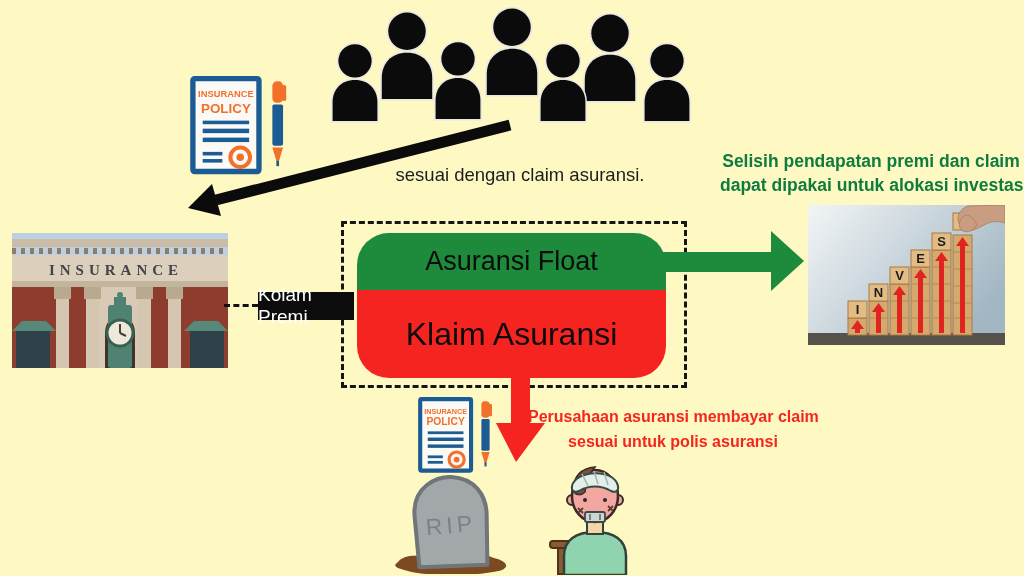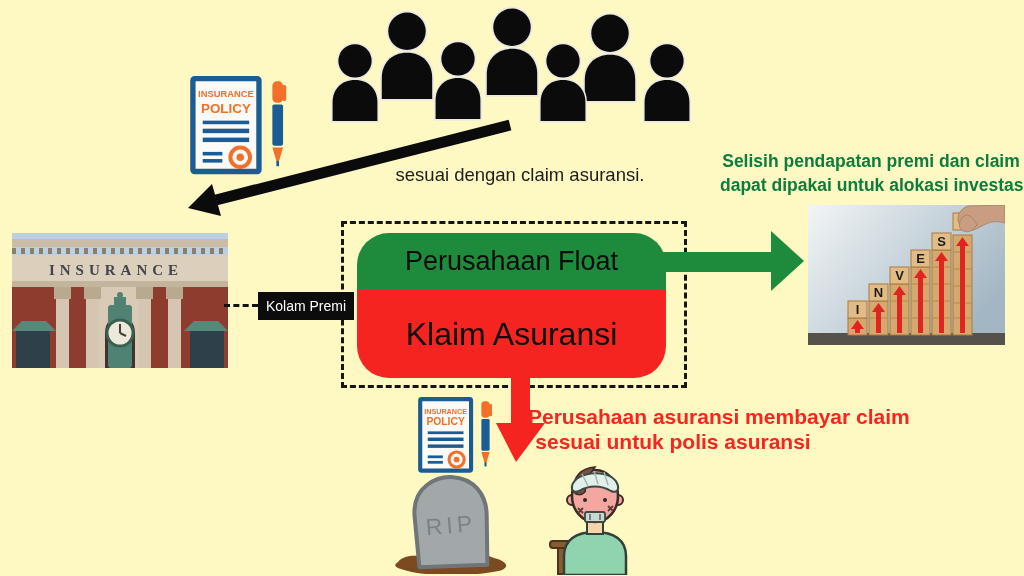--- a/index.html
+++ b/index.html
@@ -5,32 +5,32 @@
   html,body{margin:0;padding:0;background:#ECE9E2;}
   #stage{position:relative;width:1024px;height:576px;background:#fef9c3;overflow:hidden;
          font-family:"Liberation Sans",sans-serif;}
   .abs{position:absolute;}
   .note{position:absolute;text-align:center;font-family:"Liberation Sans",sans-serif;}
   .note div{white-space:nowrap;}
   #note-premium{left:330px;top:162px;width:380px;font-size:18.5px;line-height:26px;
                 color:#1D1D1D;font-weight:500;}
   #note-invest{left:720px;top:149px;width:302px;font-size:17.5px;line-height:24px;
                color:#0E7C3E;font-weight:700;}
-  #note-claim{left:528px;top:404px;width:290px;font-size:21px;line-height:25px;
+  #note-claim{left:528px;top:404px;width:290px;font-size:16px;line-height:25px;
               color:#F5251F;font-weight:700;}
   #dashed-box{left:341px;top:221px;width:346px;height:167px;border:3px dashed #151515;
               box-sizing:border-box;}
   #float-box{left:357px;top:233px;width:309px;height:145px;border-radius:32px;overflow:hidden;
              display:flex;flex-direction:column;}
   #float-top{height:57px;background:#1E8A3C;display:flex;align-items:center;justify-content:center;
              font-size:27px;font-weight:500;color:#0C0C0C;}
   #float-bottom{flex:1;background:#F52420;display:flex;align-items:center;justify-content:center;
              font-size:32px;font-weight:500;color:#0C0C0C;}
   #pool-label{left:258px;top:292px;width:96px;height:28px;background:#0C0C0C;color:#FFFFFF;
-              display:flex;align-items:center;justify-content:center;font-size:14px;z-index:6;}
+              display:flex;align-items:center;justify-content:center;font-size:19px;z-index:6;}
   #pool-dash{left:224px;top:304px;width:34px;height:0;border-top:3.5px dashed #111;z-index:6;}
   svg{display:block;}
   .person{position:absolute;}
 </style>
 </head>
 <body>
 
 <div id="stage">
 
   <svg class="person" style="left:371px;top:4px;width:72px;height:102px" viewBox="0 0 100 122">
@@ -141,21 +141,21 @@
       <rect x="102" y="64" width="12" height="9" fill="#4F8272"></rect>
       <rect x="96" y="72" width="24" height="63" rx="3" fill="#4F8272"></rect>
       <circle cx="108" cy="100" r="13" fill="#ECE8DA" stroke="#39604F" stroke-width="3"></circle>
       <path d="M108,100 L108,91 M108,100 L114,103" stroke="#44413C" stroke-width="2" fill="none"></path>
     </g>
   </svg>
 
   <div class="abs" id="dashed-box"></div>
 
   <div class="abs" id="float-box">
-    <div id="float-top">Perusahaan Float</div>
+    <div id="float-top">Asuransi Float</div>
     <div id="float-bottom">Klaim Asuransi</div>
   </div>
 
   <div class="abs" id="pool-dash"></div>
   <div class="abs" id="pool-label">Kolam Premi</div>
 
   <svg class="abs" style="left:663px;top:231px;width:142px;height:60px" viewBox="0 0 142 60">
     <rect x="0" y="21" width="110" height="20" fill="#1E8A3C"></rect>
     <polygon points="108,0 141,30 108,60" fill="#1E8A3C"></polygon>
   </svg>

